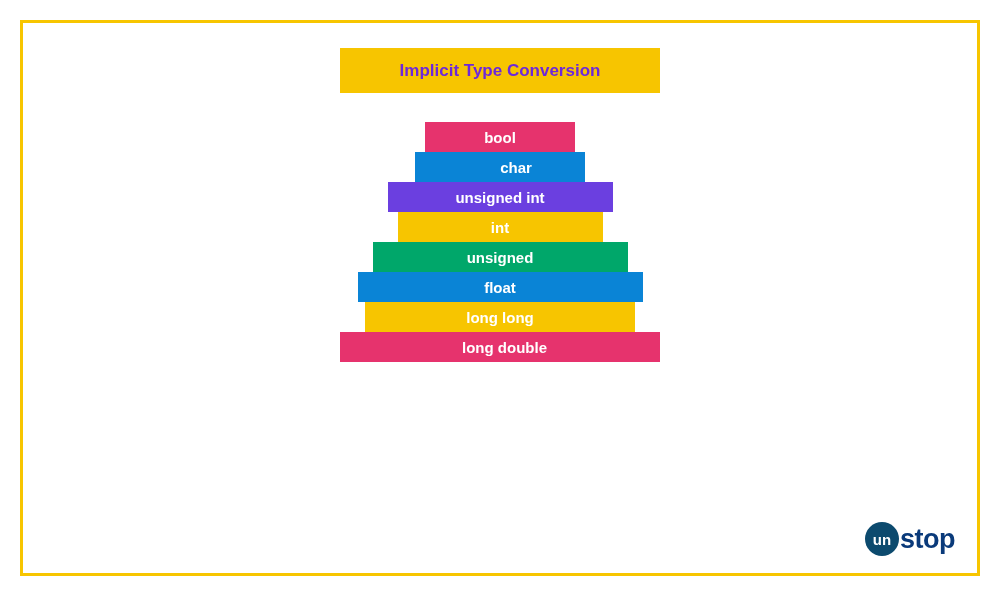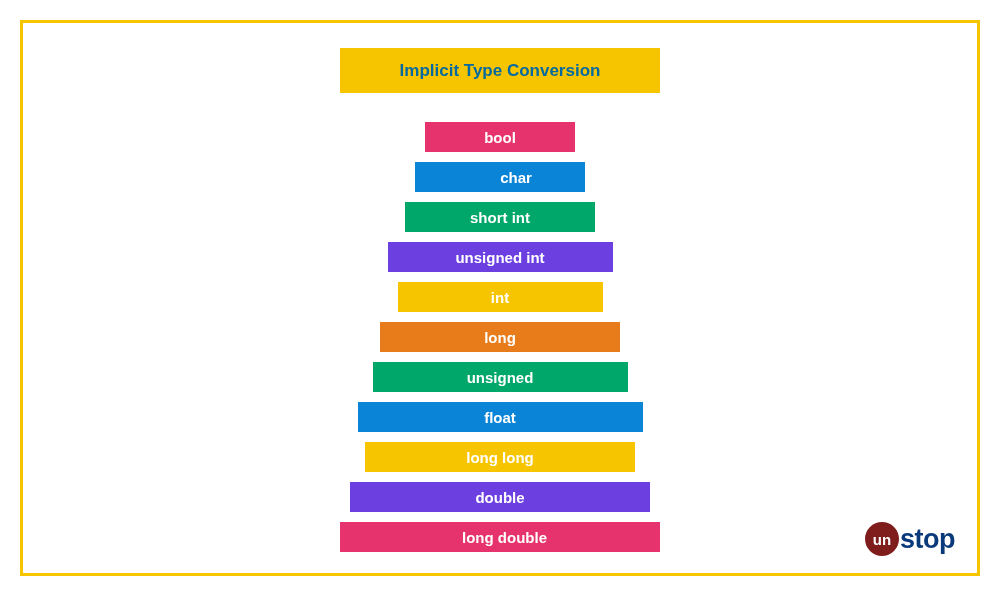--- a/index.html
+++ b/index.html
@@ -24,55 +24,54 @@
     top: 48px;
     transform: translateX(-50%);
     width: 320px;
     height: 45px;
     background: #f7c500;
     display: flex;
     align-items: center;
     justify-content: center;
     font-weight: 700;
     font-size: 17px;
-    color: #0369a1;
+    color: #6d28d9;
   }
   .pyramid {
     position: absolute;
     left: 50%;
     top: 122px;
     transform: translateX(-50%);
     display: flex;
     flex-direction: column;
     align-items: center;
   }
   .bar {
     height: 30px;
     display: flex;
     align-items: center;
     justify-content: center;
     color: #fff;
     font-weight: 600;
     font-size: 15px;
-    margin-bottom: 10px;
   }
   .logo {
     position: absolute;
     right: 45px;
     bottom: 40px;
     display: flex;
     align-items: center;
     font-weight: 700;
     font-size: 24px;
   }
   .logo-circle {
     width: 34px;
     height: 34px;
     border-radius: 50%;
-    background: #7f1d1d;
+    background: #0c4a6e;
     color: #fff;
     display: flex;
     align-items: center;
     justify-content: center;
     font-size: 15px;
     font-weight: 700;
     margin-right: 1px;
   }
   .logo-text {
     color: #0a3a7a;
@@ -84,27 +83,24 @@
 </head>
 <body>
 
 <div class="frame"></div>
 
 <div class="title-box">Implicit Type Conversion</div>
 
 <div class="pyramid">
   <div class="bar" style="width:150px;background:#e6336d;">bool</div>
   <div class="bar" style="width:170px;background:#0a84d6;padding-left:32px;">char</div>
-  <div class="bar" style="width:190px;background:#00a76a;">short int</div>
   <div class="bar" style="width:225px;background:#6b3fe0;">unsigned int</div>
   <div class="bar" style="width:205px;background:#f7c500;">int</div>
-  <div class="bar" style="width:240px;background:#e87c1a;">long</div>
   <div class="bar" style="width:255px;background:#00a76a;">unsigned</div>
   <div class="bar" style="width:285px;background:#0a84d6;">float</div>
   <div class="bar" style="width:270px;background:#f7c500;">long long</div>
-  <div class="bar" style="width:300px;background:#6b3fe0;">double</div>
   <div class="bar" style="width:320px;background:#e6336d;padding-left:9px;">long double</div>
 </div>
 
 <div class="logo">
   <div class="logo-circle">un</div>
   <div class="logo-text">stop</div>
 </div>
 
 </body></html>

